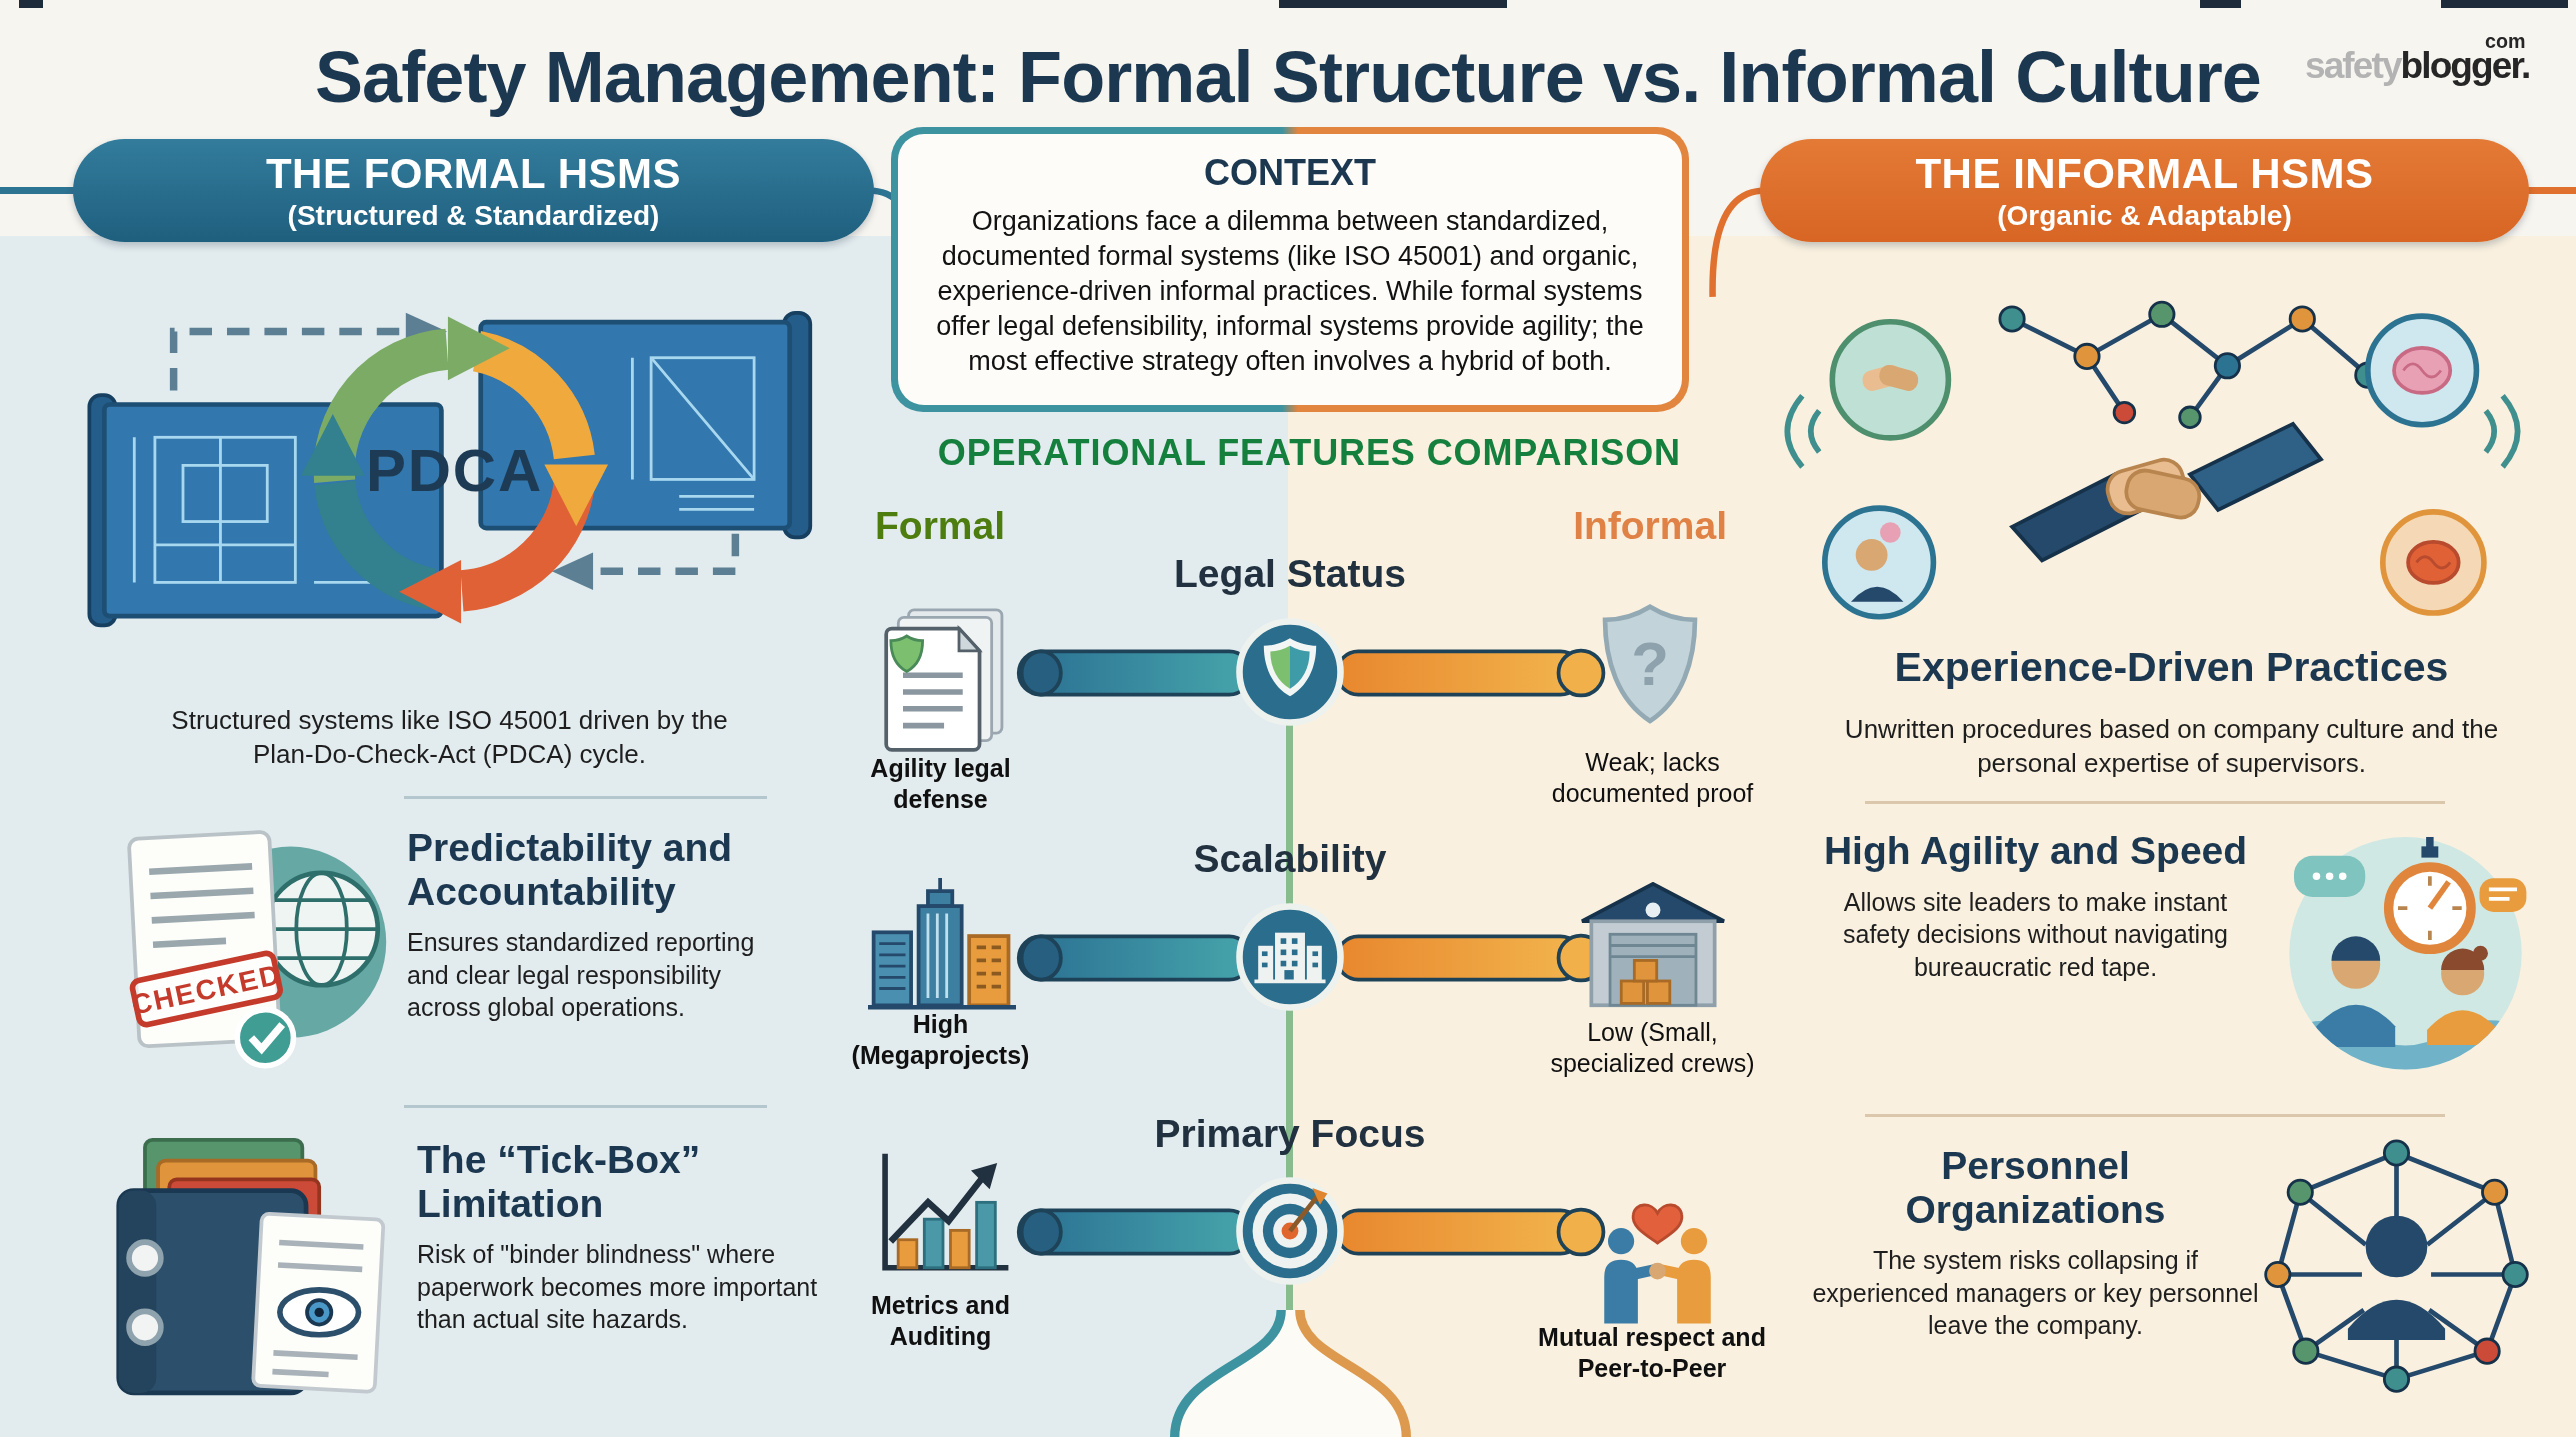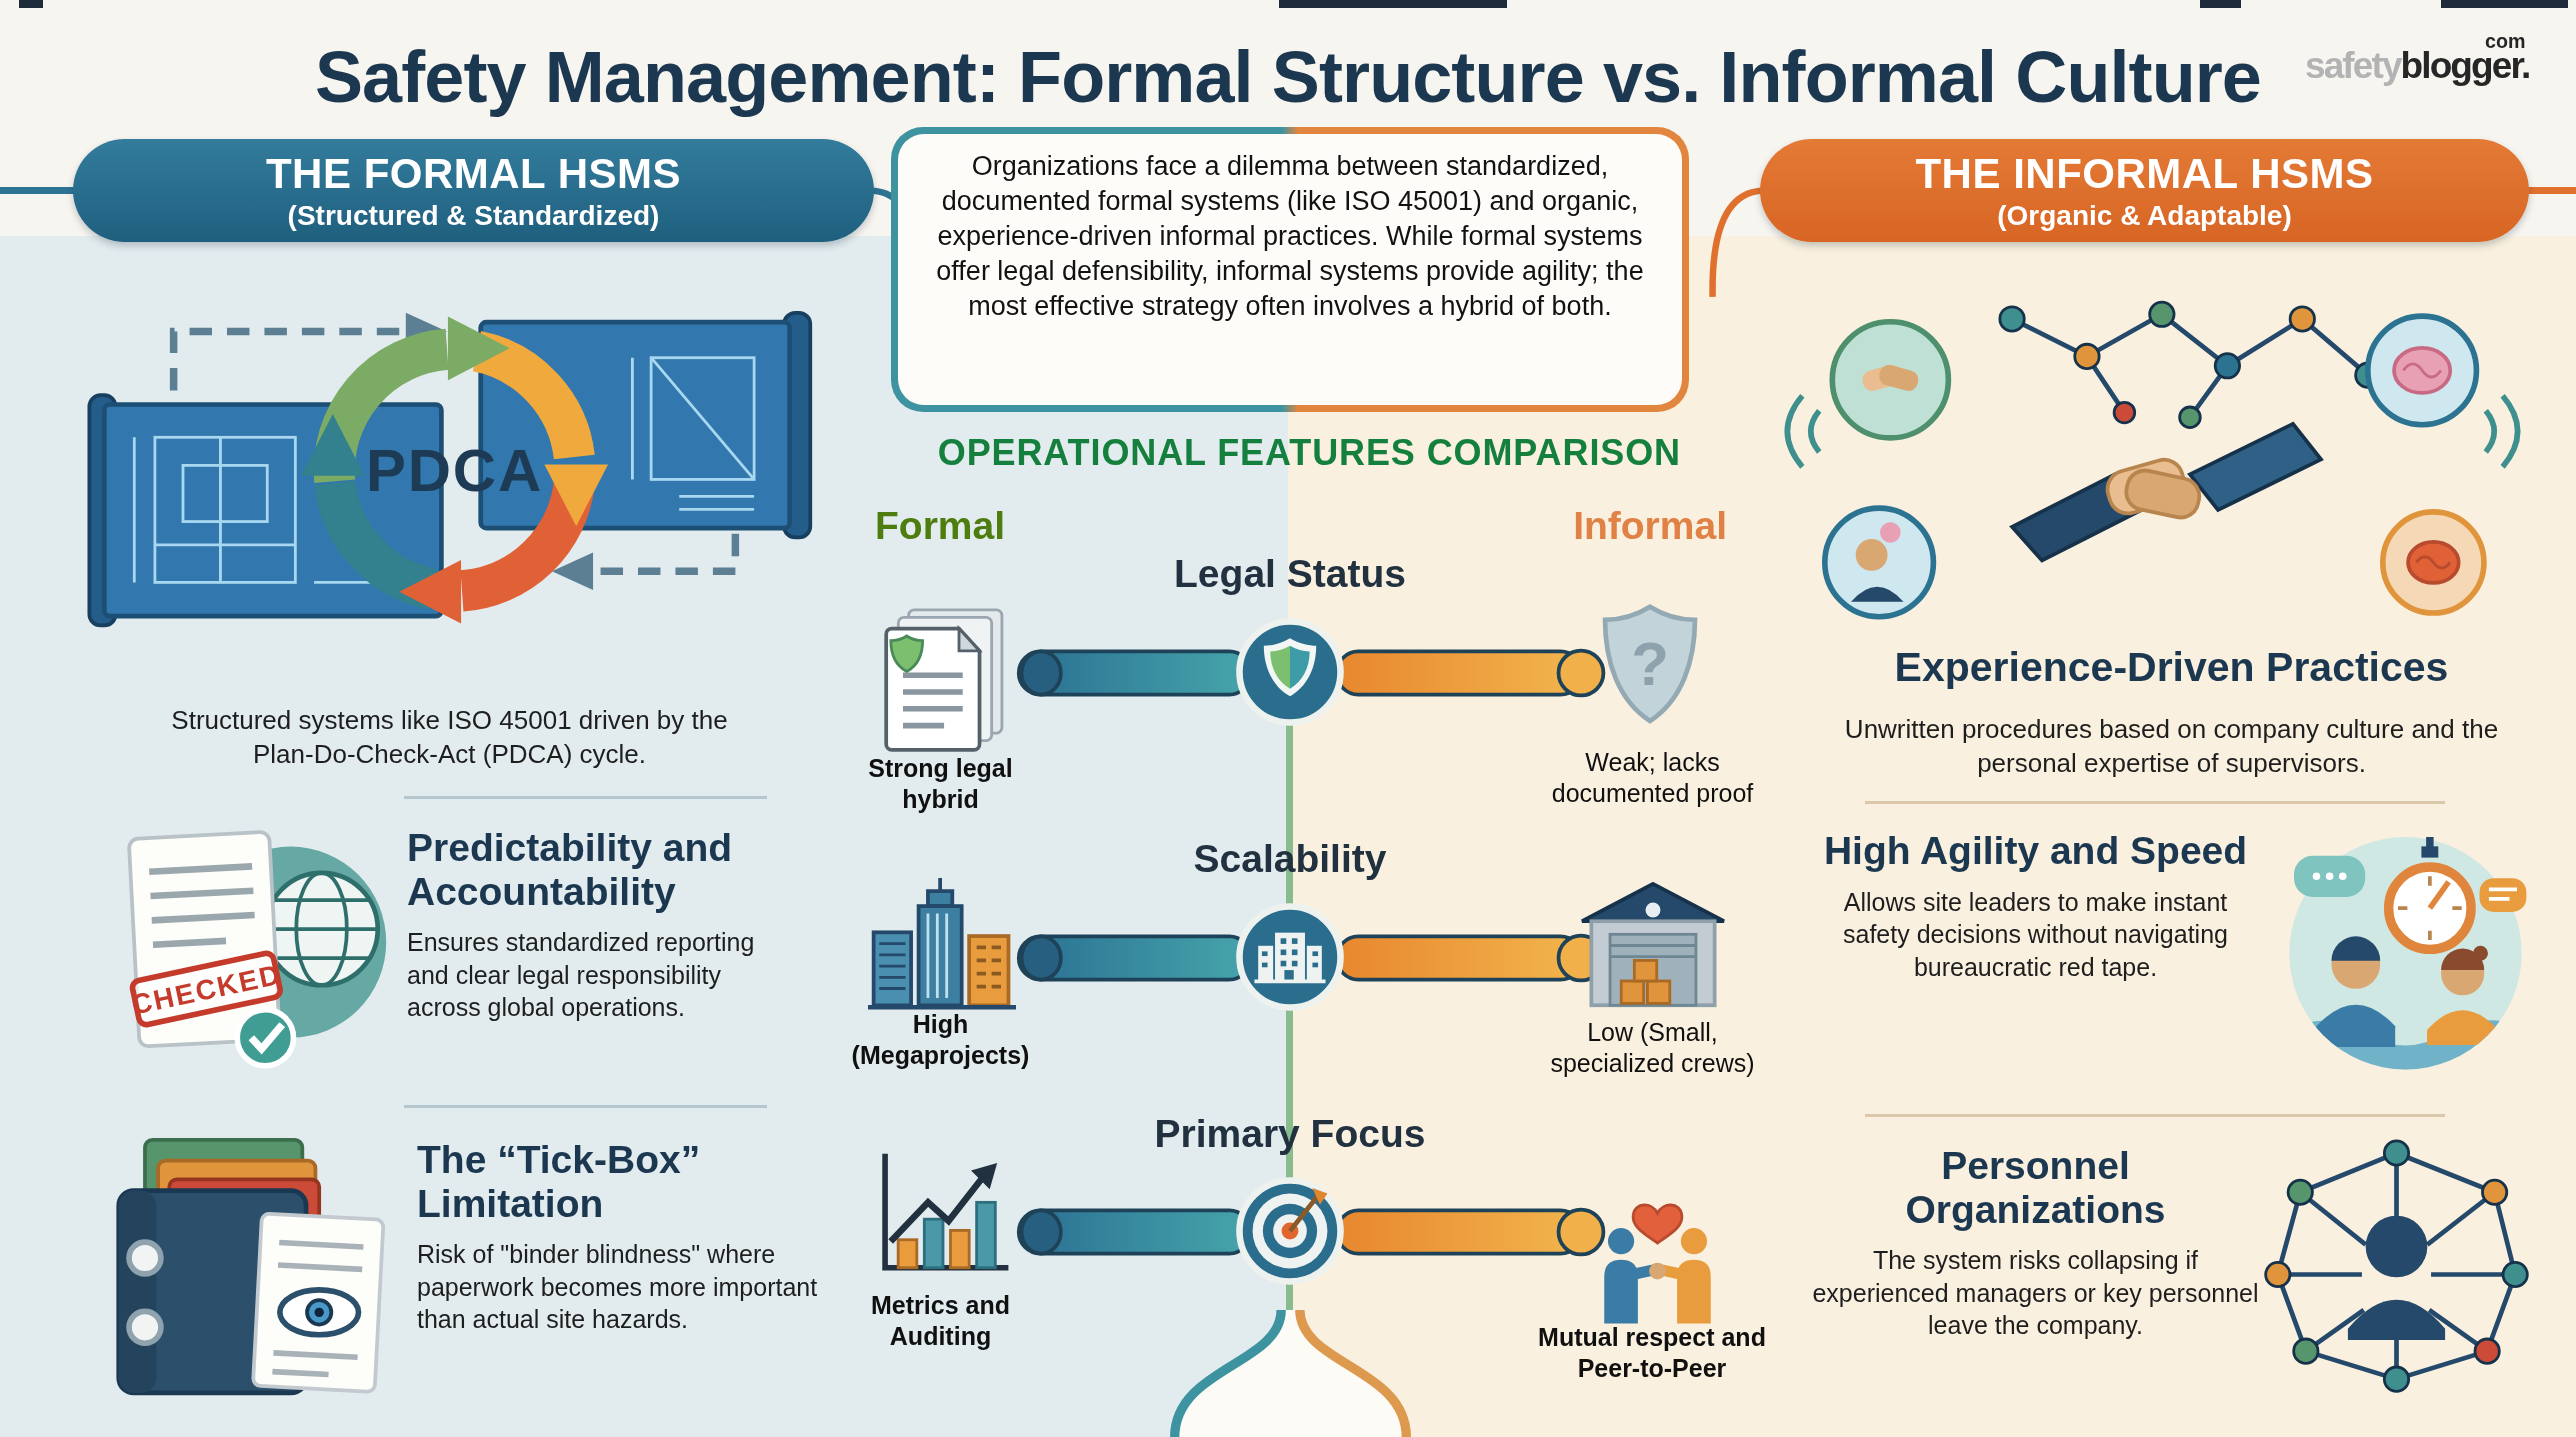--- a/index.html
+++ b/index.html
@@ -86,20 +86,21 @@
     <div class="bt">THE FORMAL HSMS</div>
     <div class="bs">(Structured &amp; Standardized)</div>
   </div>
   <div class="abs banner banner-informal" style="left:1760px;top:139px;width:769px;height:103px;">
     <div class="bt">THE INFORMAL HSMS</div>
     <div class="bs">(Organic &amp; Adaptable)</div>
   </div>
 
   <div class="abs context-wrap" style="left:891px;top:127px;width:798px;height:285px;">
     <div class="context-inner">
+      <div class="context-title">CONTEXT</div>
       <div class="context-body">Organizations face a dilemma between standardized, documented formal systems (like ISO 45001) and organic, experience-driven informal practices. While formal systems offer legal defensibility, informal systems provide agility; the most effective strategy often involves a hybrid of both.</div>
     </div>
   </div>
 
   <svg class="abs z2" style="left:80px;top:264px;" width="749" height="370" viewBox="0 0 800 395">
     <g stroke="#5c7f93" stroke-width="8" stroke-dasharray="24 16" fill="none">
       <path d="M100 175 V72 H348"></path>
         <path d="M700 288 v40 H548"></path>
     </g>
     <polygon points="348,52 348,92 392,72" fill="#5c7f93"></polygon>
@@ -210,21 +211,21 @@
     <rect x="36" y="6" width="100" height="132" rx="6" fill="#e4e9ec" stroke="#9aa7b0" stroke-width="3"></rect>
     <rect x="25" y="14" width="100" height="132" rx="6" fill="#f0f3f4" stroke="#9aa7b0" stroke-width="3"></rect>
     <path d="M12 32 a6 6 0 0 1 6 -6 h72 l22 24 v100 a6 6 0 0 1 -6 6 h-88 a6 6 0 0 1 -6 -6 z" fill="#ffffff" stroke="#55616a" stroke-width="4"></path>
     <path d="M90 26 l22 24 h-22 z" fill="#cfd8dc" stroke="#55616a" stroke-width="3"></path>
     <g stroke="#8a97a0" stroke-width="6">
         <path d="M30 76 h64 M30 94 h64 M30 112 h64 M30 130 h44"></path>
       </g>
     <path d="M34 34 c6 4 12 5 17 5 c0 16 -6 27 -17 33 c-11 -6 -17 -17 -17 -33 c5 0 11 -1 17 -5 z" fill="#7cbf6e" stroke="#4a8a58" stroke-width="3"></path>
   </svg>
 
-  <div class="abs cell-label strong z2" style="left:828px;top:753px;width:225px;">Strong legal hybrid</div>
+  <div class="abs cell-label strong z2" style="left:828px;top:753px;width:225px;">Agility legal defense</div>
 
   <svg class="abs z2" style="left:1013px;top:644px;" width="599" height="58" viewBox="0 0 640 62">
     <rect x="6" y="8" width="248" height="46" rx="23" fill="url(#gradTeal)" stroke="#1e4257" stroke-width="4"></rect>
     <ellipse cx="30" cy="31" rx="21" ry="23" fill="#265f80" stroke="#1e4257" stroke-width="4"></ellipse>
     <rect x="346" y="8" width="262" height="46" rx="23" fill="url(#gradOrange)" stroke="#1e4257" stroke-width="4"></rect>
     <circle cx="607" cy="31" r="24" fill="#f1b04a" stroke="#1e4257" stroke-width="4"></circle>
   </svg>
 
   <svg class="abs z3" style="left:1232px;top:614px;" width="116" height="116" viewBox="0 0 124 124">
     <circle cx="62" cy="62" r="54" fill="#2a6d8c" stroke="#eef2ef" stroke-width="7"></circle>

